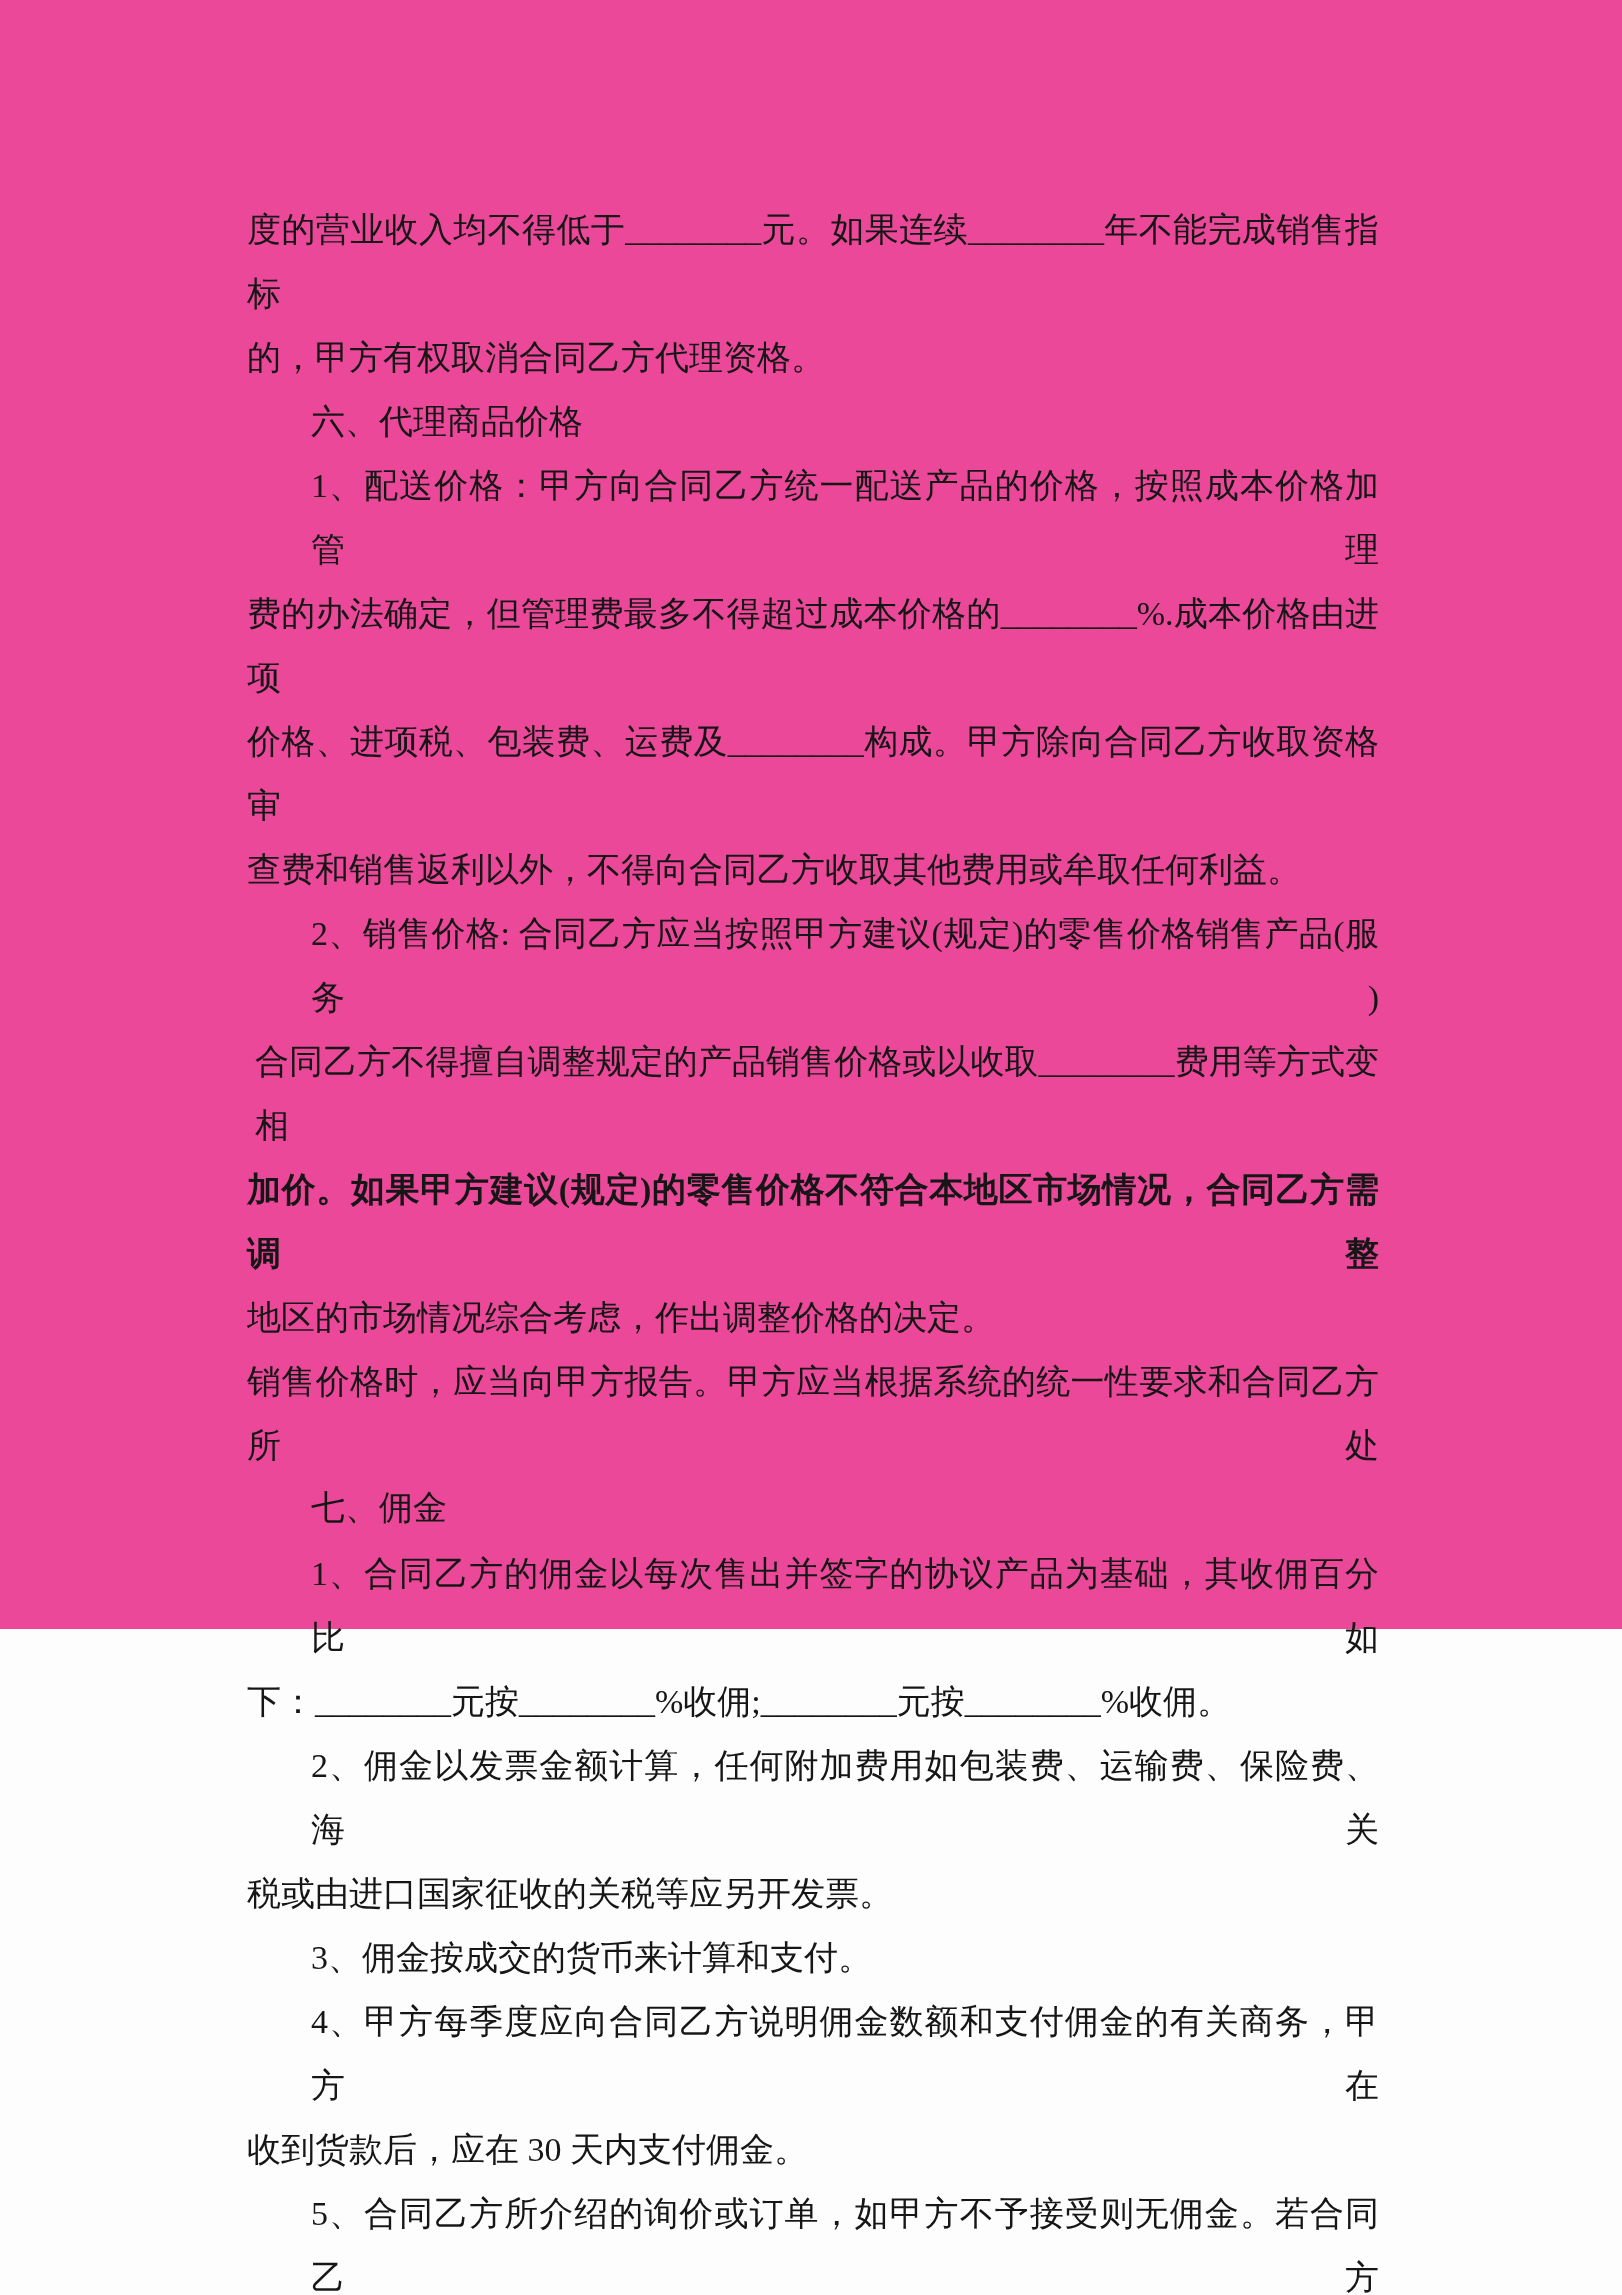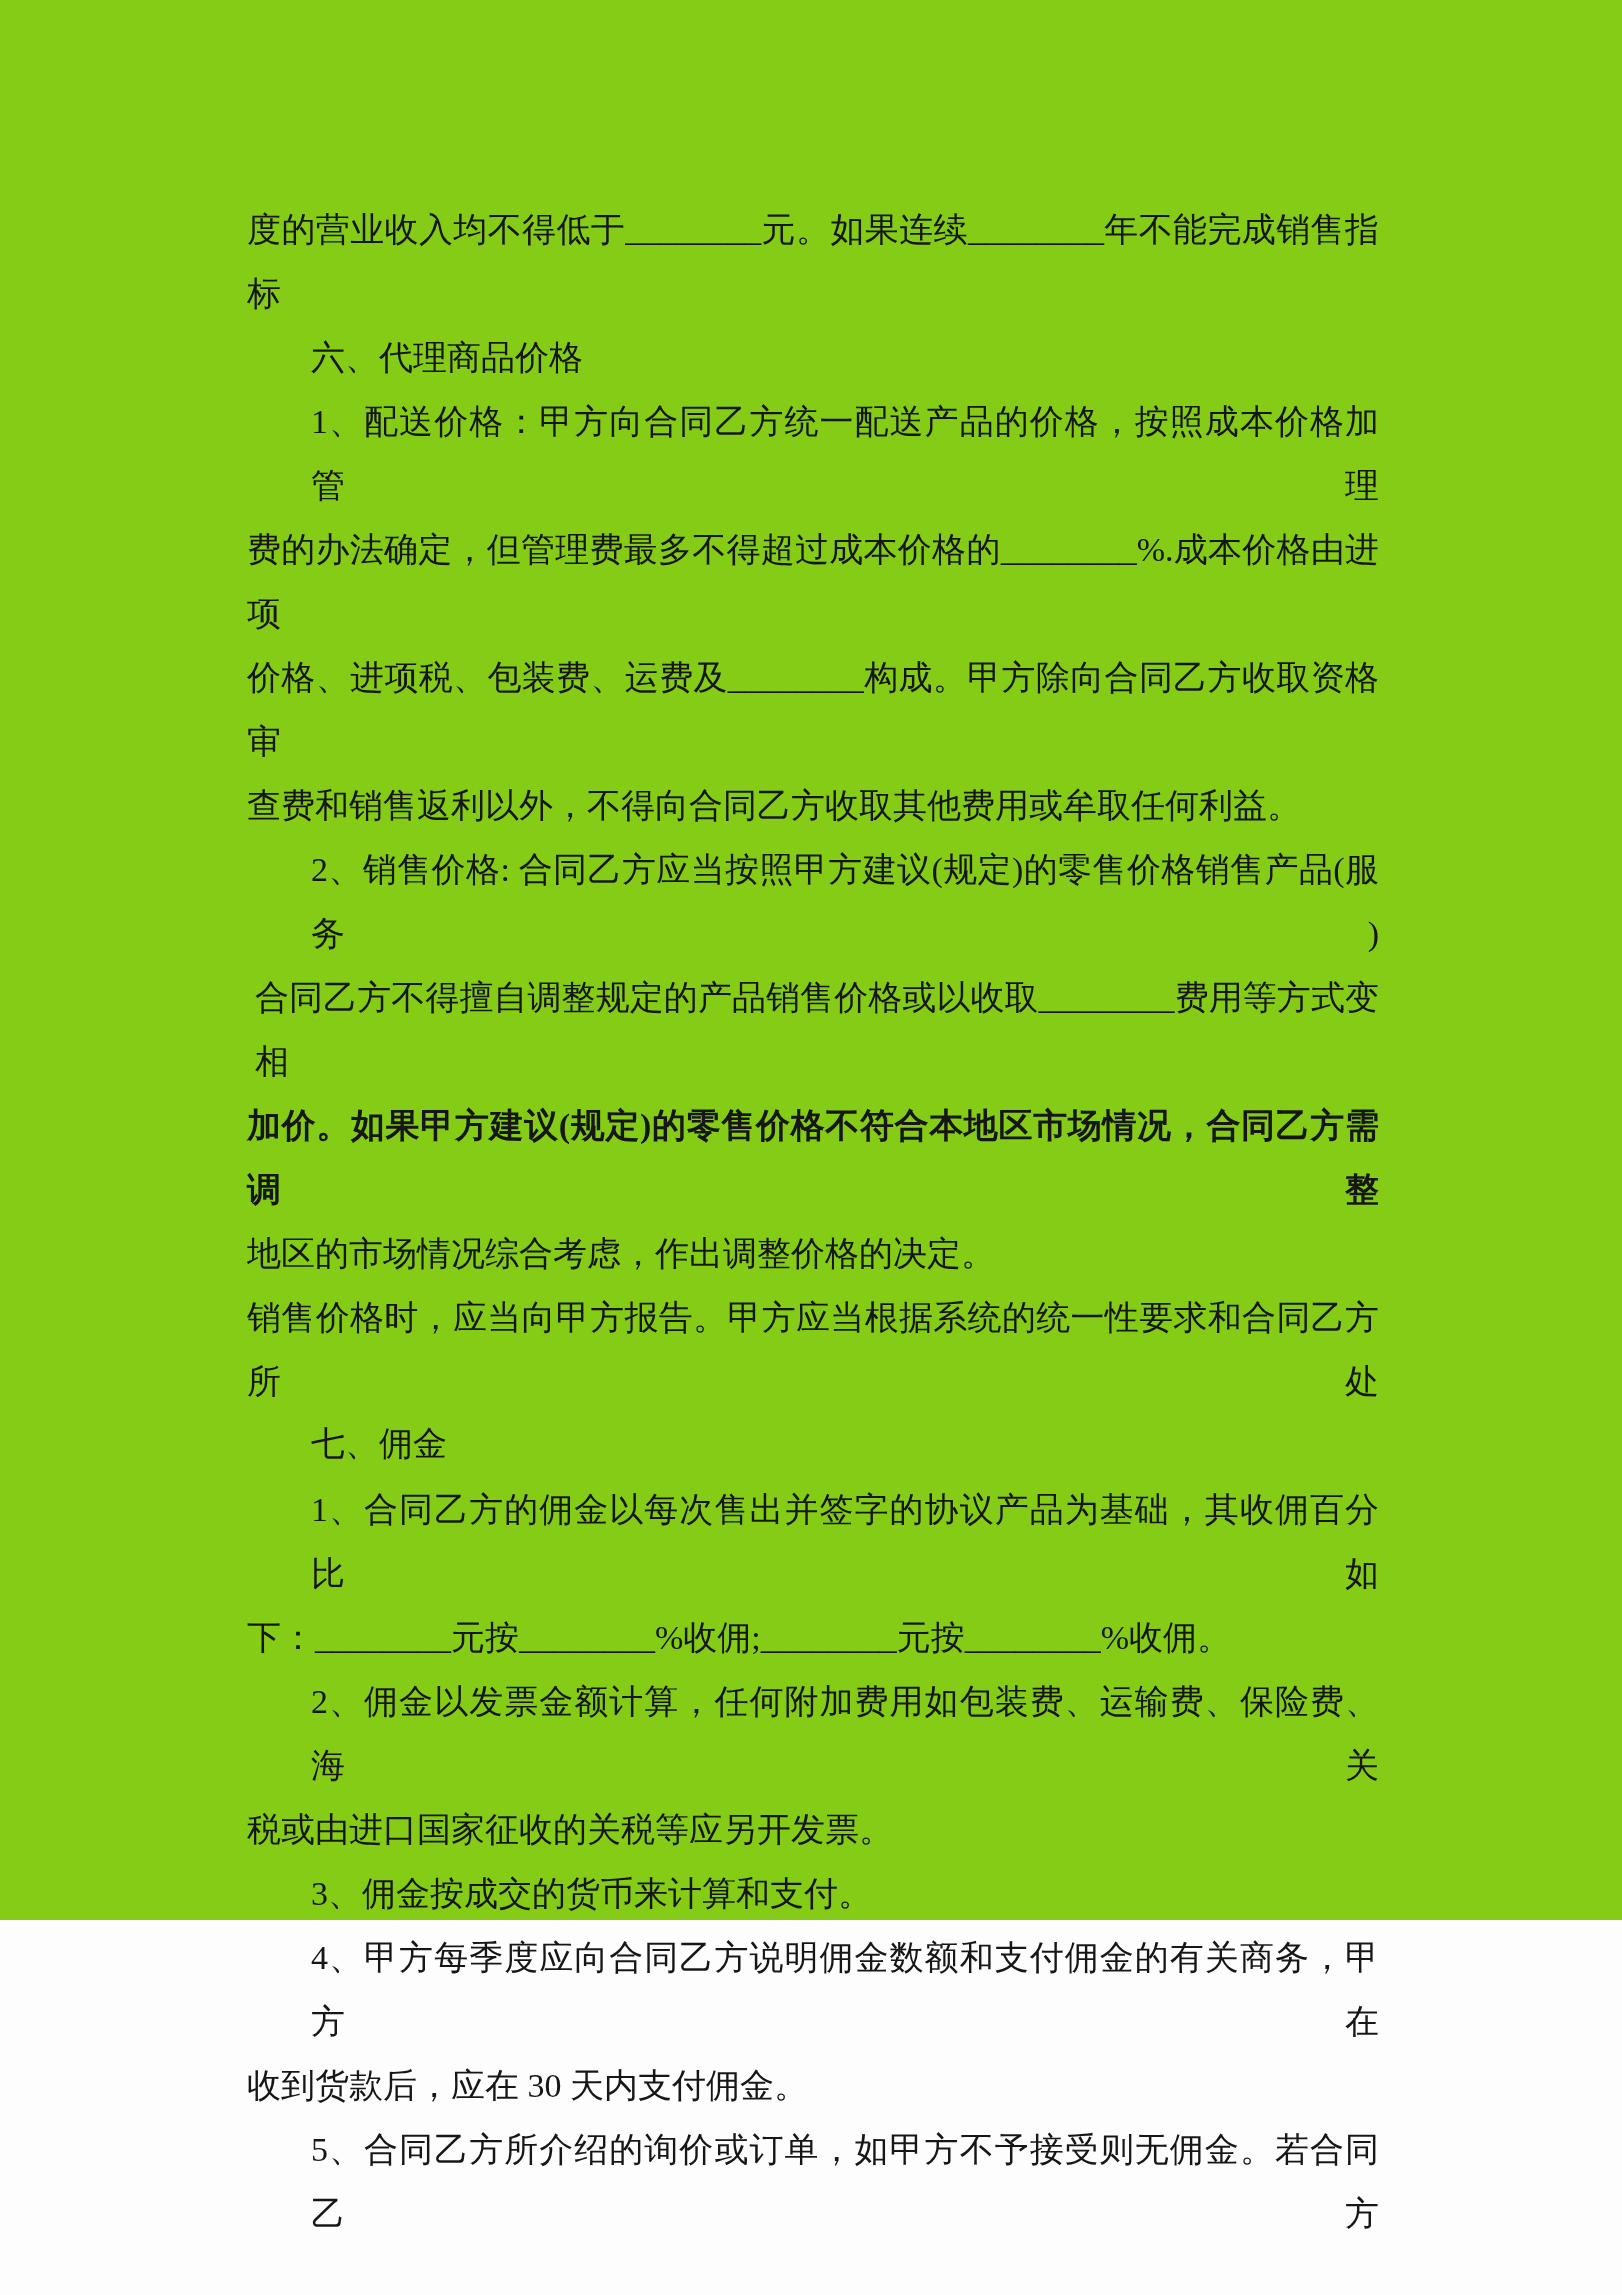--- a/index.html
+++ b/index.html
@@ -8,22 +8,22 @@
   }
   body {
     width: 1623px;
     height: 2295px;
     background: #fdfdfd;
     overflow: hidden;
   }
   .page {
     position: relative;
     width: 1623px;
-    height: 1920px;
-    background: #84cc16;
+    height: 1629px;
+    background: #ec4899;
   }
   .content {
     position: absolute;
     left: 247px;
     top: 198px;
     width: 1132px;
     font-family: "Liberation Serif", "DejaVu Serif", serif;
     font-size: 34px;
     line-height: 64px;
     color: #161616;
@@ -37,20 +37,21 @@
     text-align: justify;
     text-align-last: justify;
   }
 </style>
 </head>
 <body>
 
 <div class="page">
   <div class="content" id="doc-content">
       <div class="line justify" style="padding-left: 0px;">度的营业收入均不得低于________元。如果连续________年不能完成销售指标</div>
+      <div class="line" style="padding-left: 0px;">的，甲方有权取消合同乙方代理资格。</div>
       <div class="line" style="padding-left: 64px;">六、代理商品价格</div>
       <div class="line justify" style="padding-left: 64px;">1、配送价格：甲方向合同乙方统一配送产品的价格，按照成本价格加管理</div>
       <div class="line justify" style="padding-left: 0px;">费的办法确定，但管理费最多不得超过成本价格的________%.成本价格由进项</div>
       <div class="line justify" style="padding-left: 0px;">价格、进项税、包装费、运费及________构成。甲方除向合同乙方收取资格审</div>
       <div class="line" style="padding-left: 0px;">查费和销售返利以外，不得向合同乙方收取其他费用或牟取任何利益。</div>
       <div class="line justify" style="padding-left: 64px;">2、销售价格: 合同乙方应当按照甲方建议(规定)的零售价格销售产品(服务)</div>
       <div class="line justify" style="padding-left: 0px; margin-left: 8px;">合同乙方不得擅自调整规定的产品销售价格或以收取________费用等方式变相</div>
       <div class="line justify" style="padding-left: 0px; font-weight: bold;">加价。如果甲方建议(规定)的零售价格不符合本地区市场情况，合同乙方需调整</div>
       <div class="line" style="padding-left: 0px;">地区的市场情况综合考虑，作出调整价格的决定。</div>
       <div class="line justify" style="padding-left: 0px;">销售价格时，应当向甲方报告。甲方应当根据系统的统一性要求和合同乙方所处</div>

